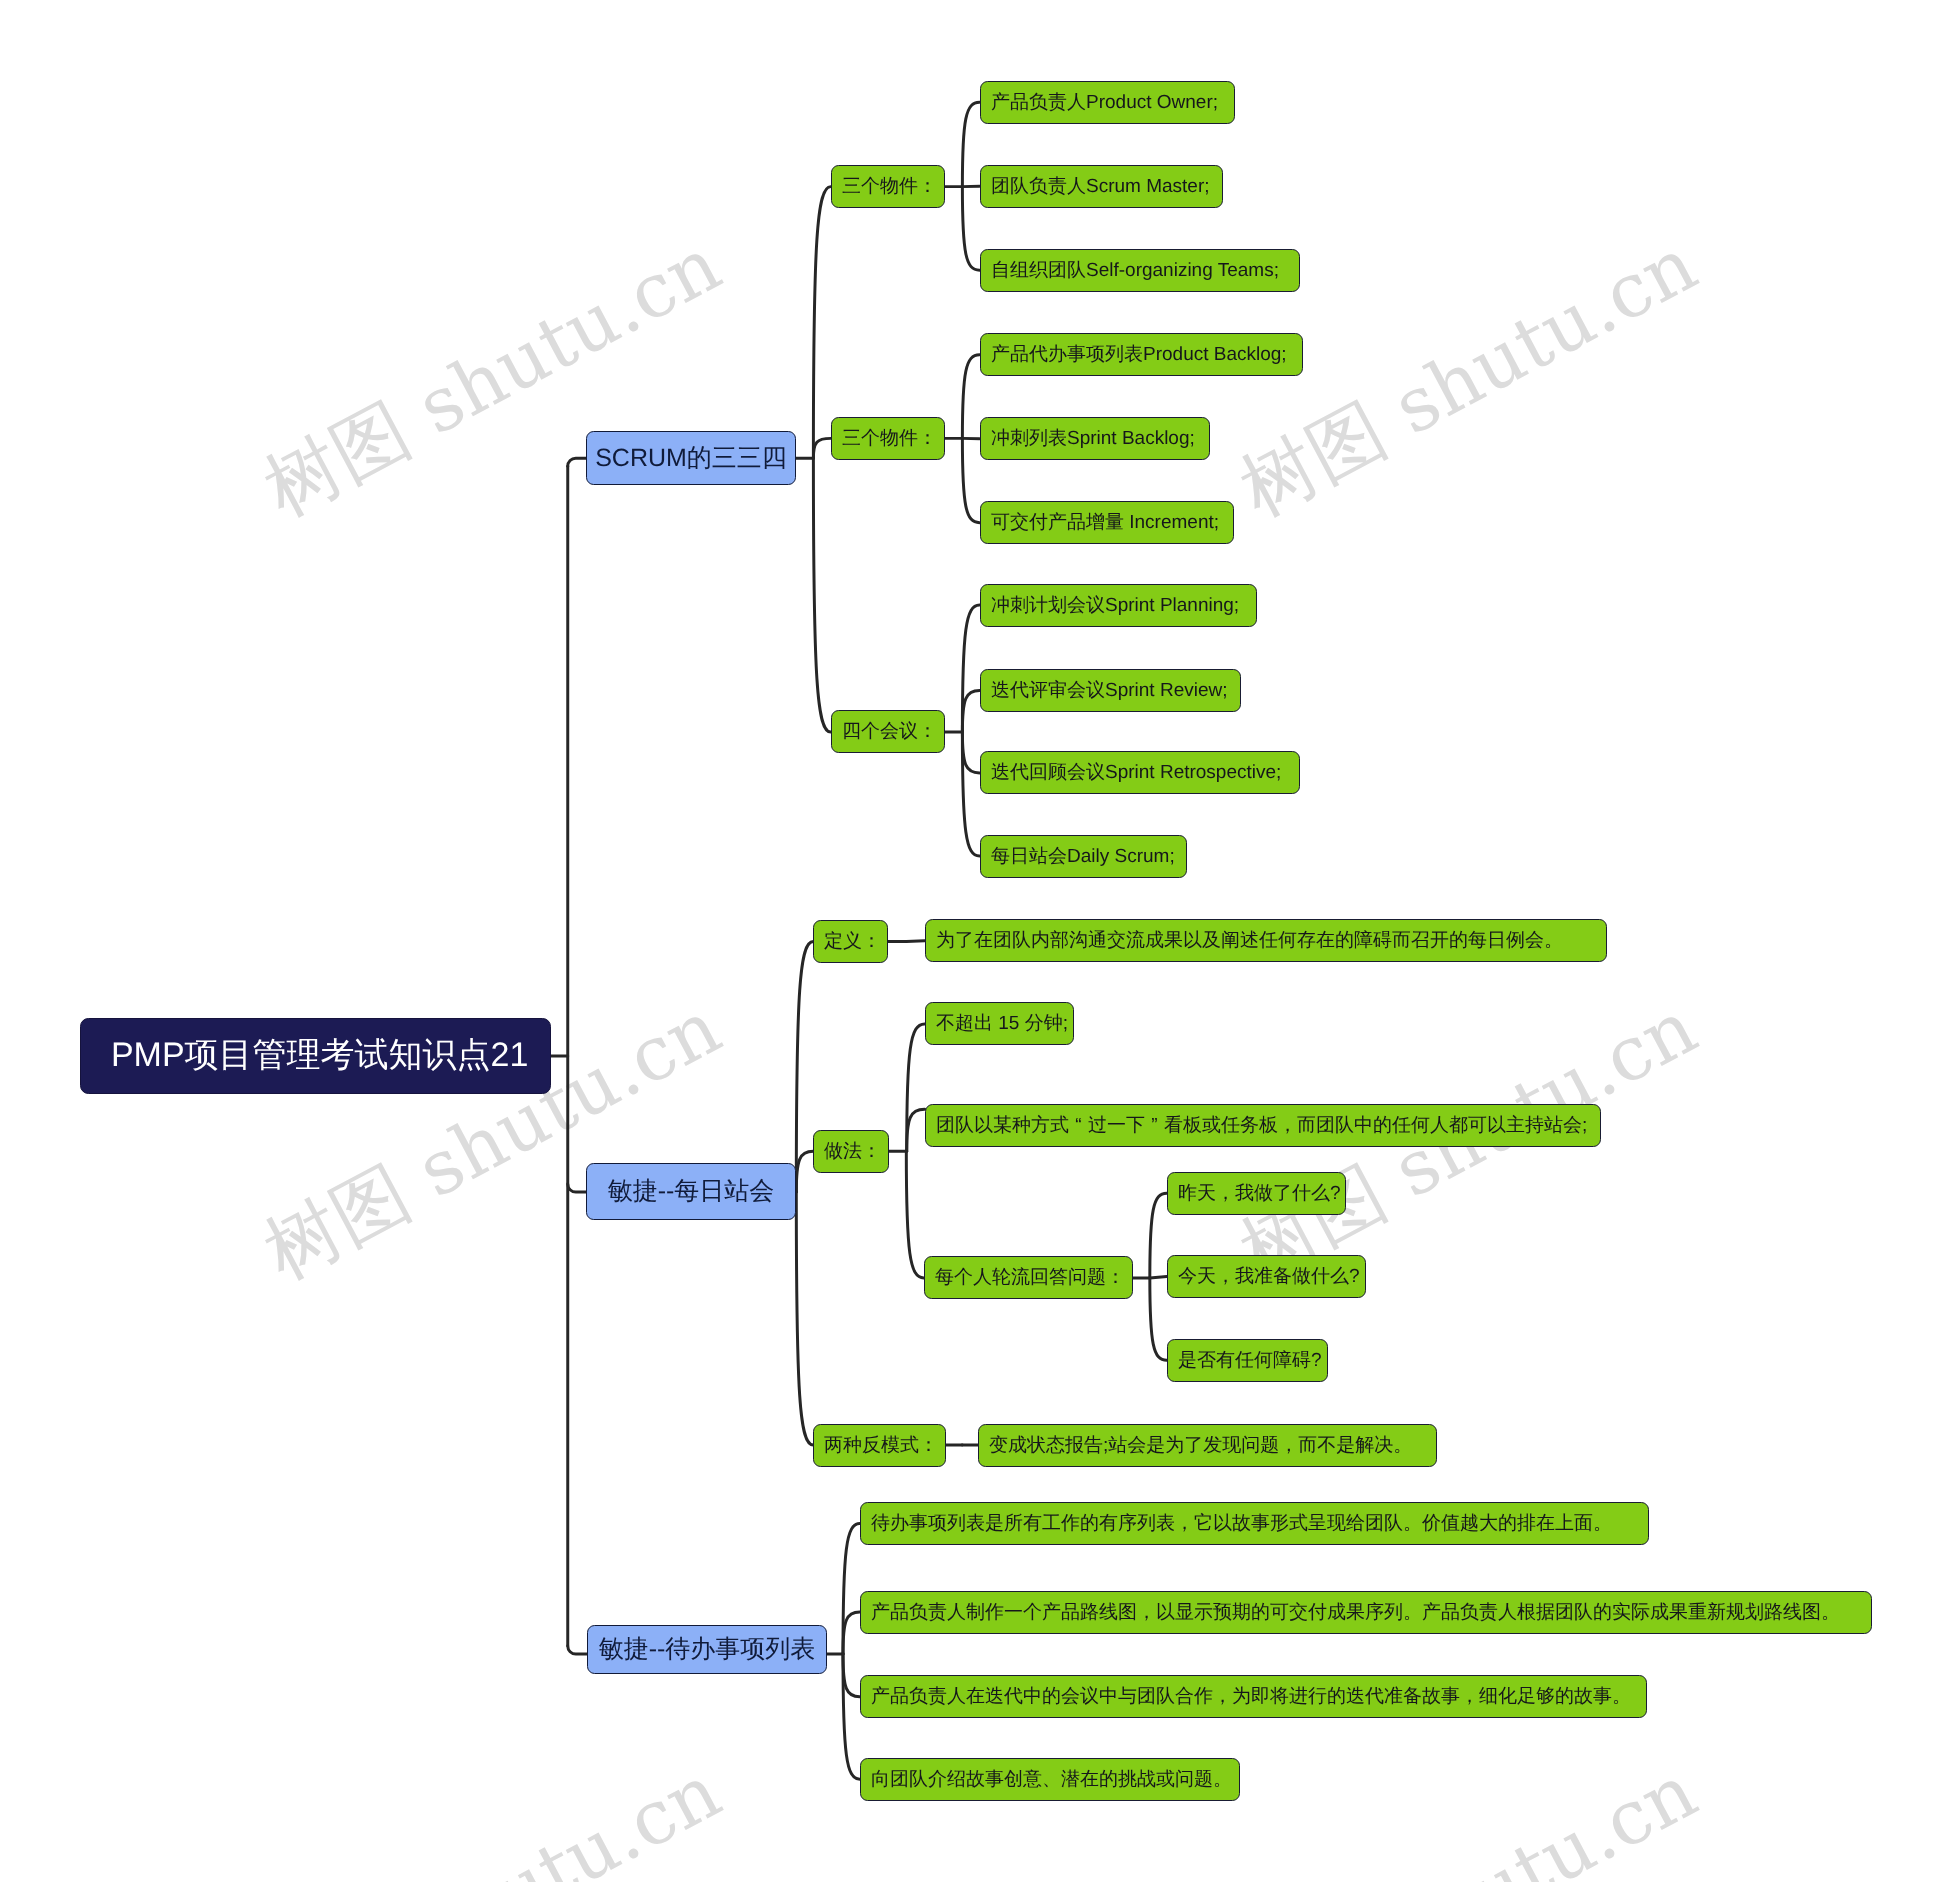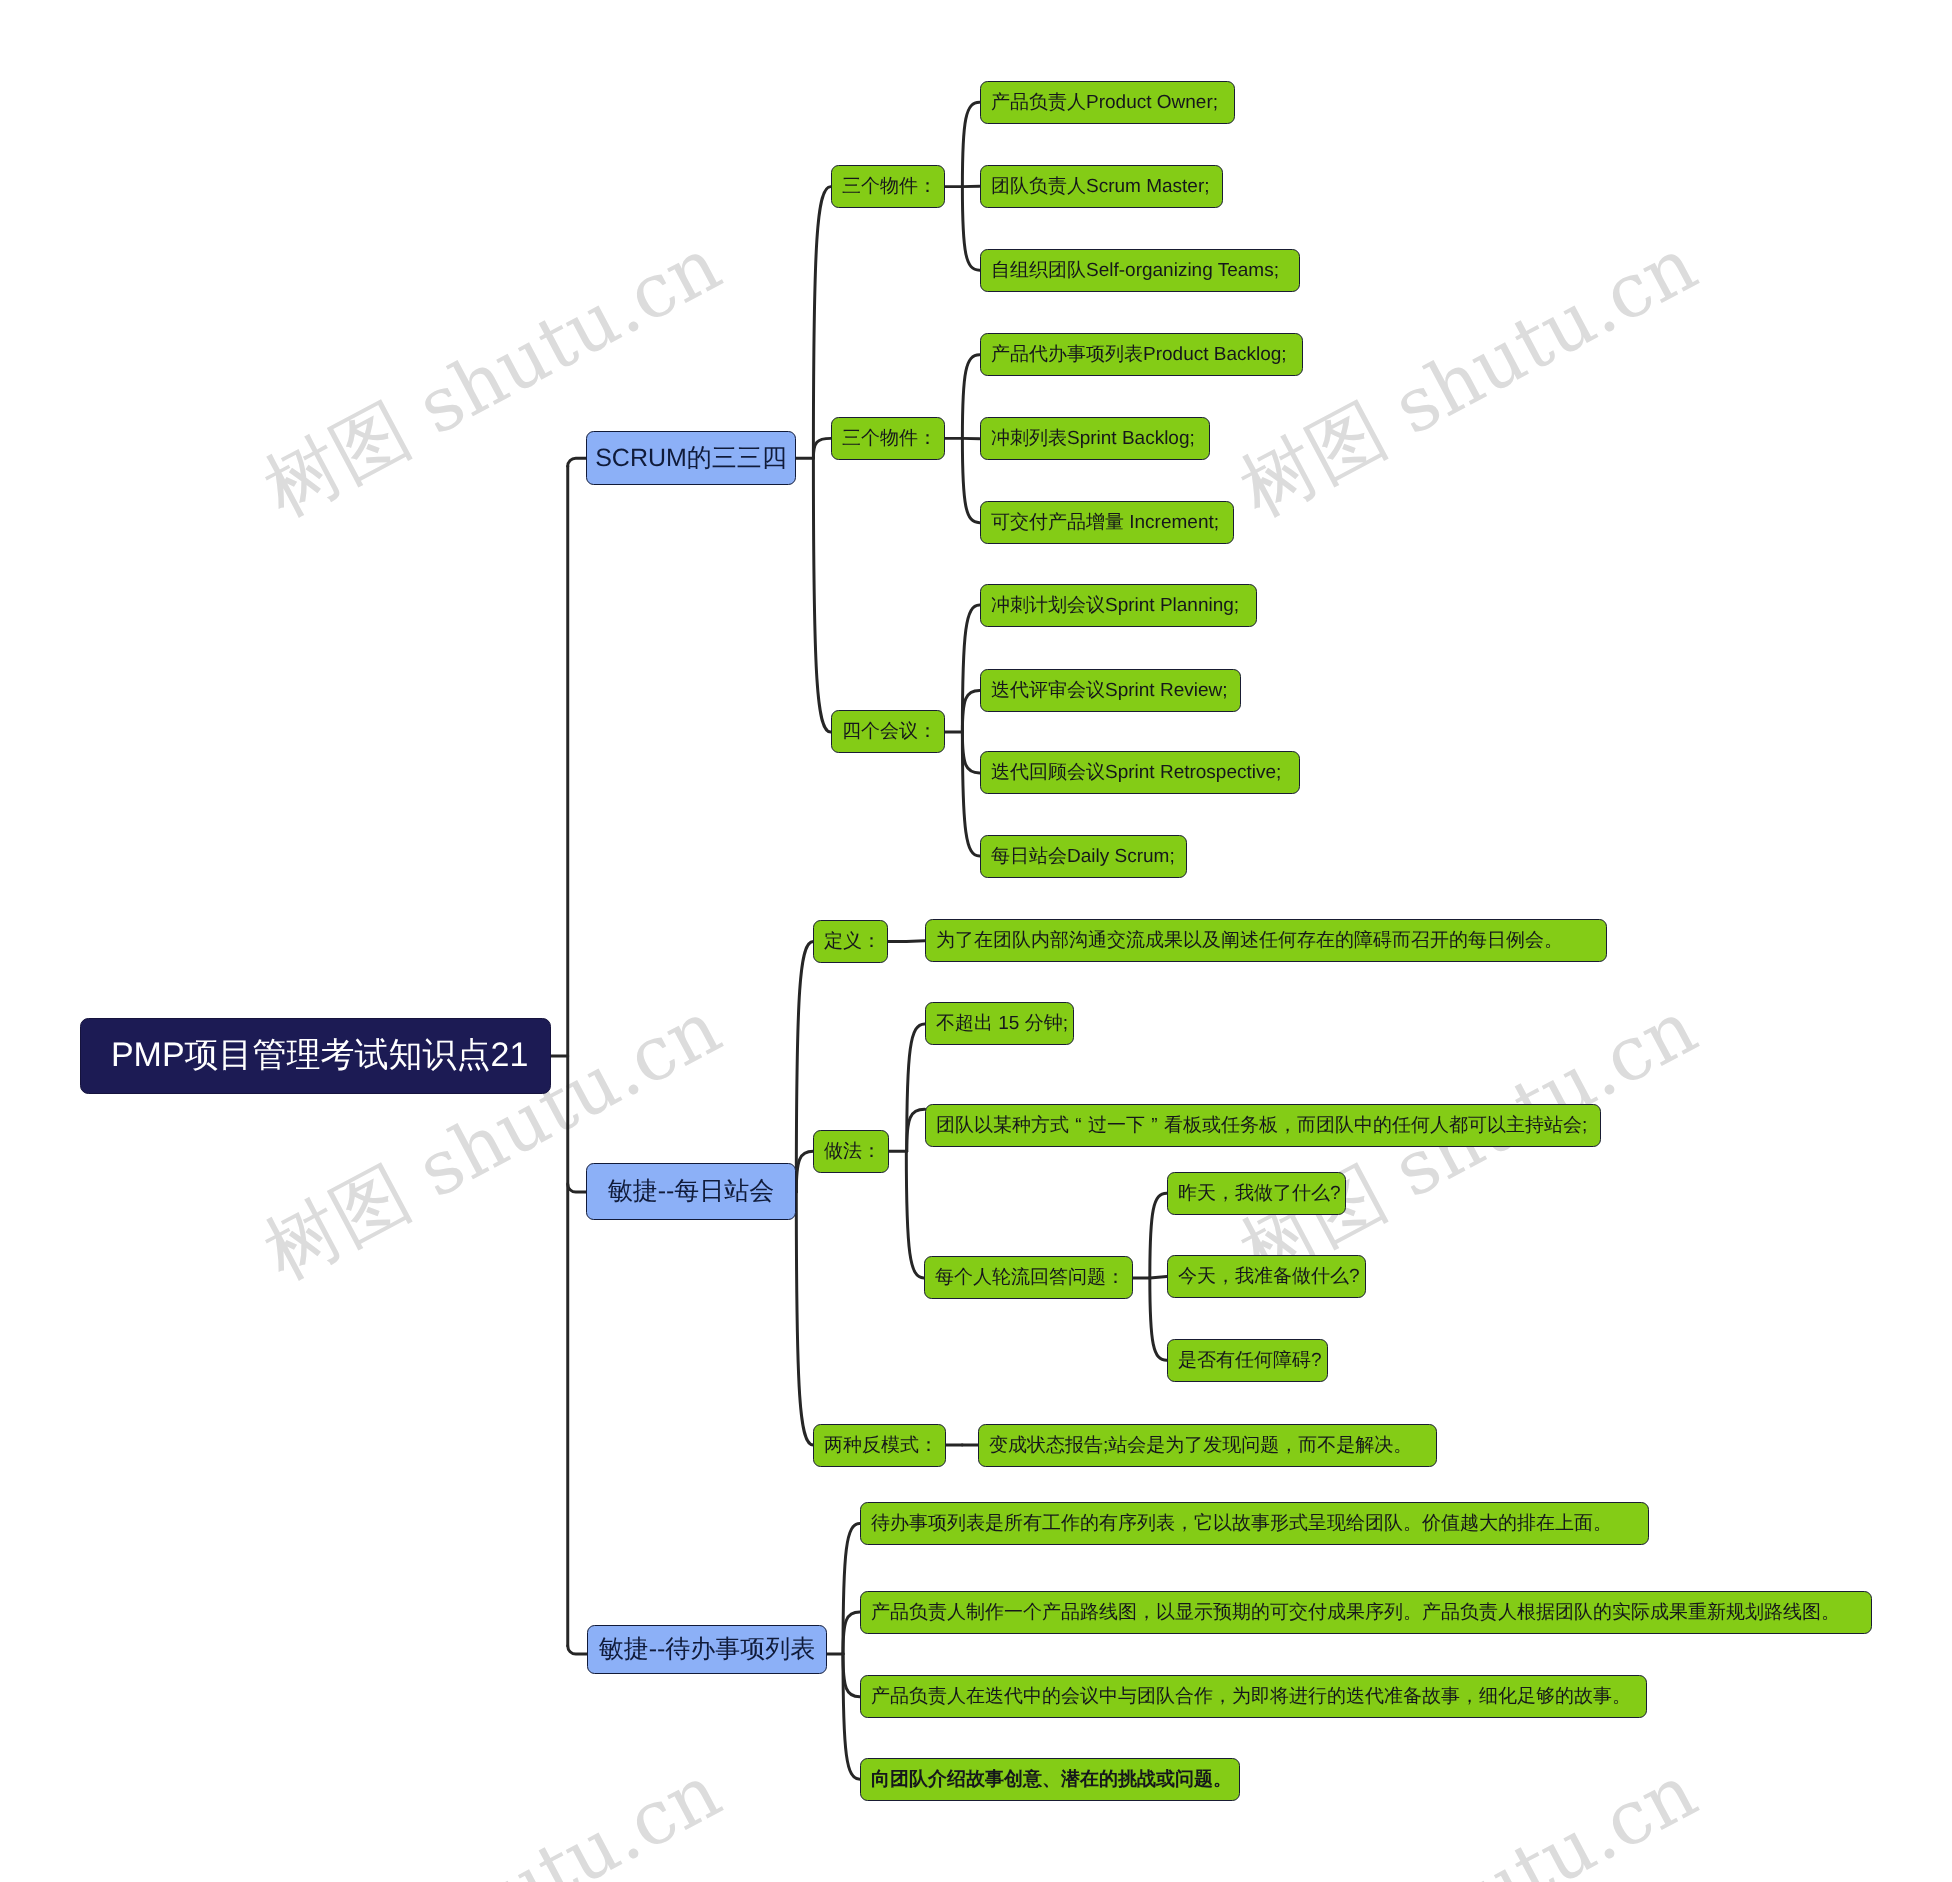--- a/index.html
+++ b/index.html
@@ -173,17 +173,17 @@
     </div>
     <div class="node n-plain" style="left: 860px; top: 1502px; width: 789px; height: 43px;">
       <span>待办事项列表是所有工作的有序列表，它以故事形式呈现给团队。价值越大的排在上面。</span>
     </div>
     <div class="node n-plain" style="left: 860px; top: 1591px; width: 1012px; height: 43px;">
       <span>产品负责人制作一个产品路线图，以显示预期的可交付成果序列。产品负责人根据团队的实际成果重新规划路线图。</span>
     </div>
     <div class="node n-plain" style="left: 860px; top: 1675px; width: 787px; height: 43px;">
       <span>产品负责人在迭代中的会议中与团队合作，为即将进行的迭代准备故事，细化足够的故事。</span>
     </div>
-    <div class="node n-plain" style="left: 860px; top: 1758px; width: 380px; height: 43px; font-weight: bold;">
+    <div class="node n-plain" style="left: 860px; top: 1758px; width: 380px; height: 43px;">
       <span>向团队介绍故事创意、潜在的挑战或问题。</span>
     </div>
   </div>
 
 
 </body></html>

